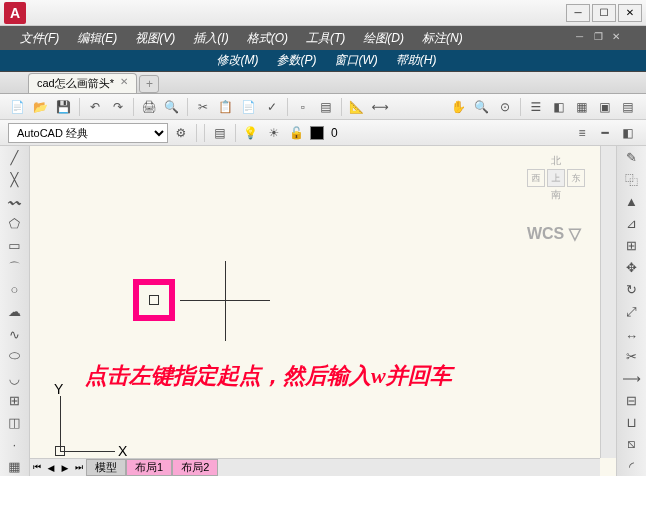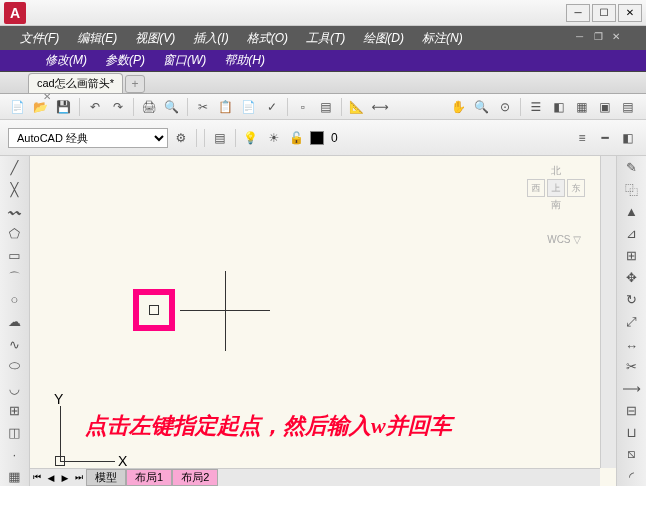--- a/index.html
+++ b/index.html
@@ -13,35 +13,35 @@
     .win-controls { margin-left: auto; display: flex; gap: 2px; }
     .win-btn { width: 24px; height: 18px; border: 1px solid #aaa; background: #f0f0f0; display: flex; align-items: center; justify-content: center; font-size: 10px; cursor: pointer; }
     
     
     .menubar { height: 24px; background: #5a5a5a; display: flex; align-items: center; padding: 0 20px; color: #fff; font-size: 12px; }
     .menu-item { margin-right: 18px; cursor: pointer; font-style: italic; }
     .menubar .right-controls { margin-left: auto; display: flex; gap: 4px; }
     .menubar .right-controls span { width: 14px; height: 14px; color: #ccc; font-size: 10px; }
     
     
-    .menubar2 { height: 22px; background: #4c1d95; display: flex; align-items: center; padding: 0 20px 0 45px; color: #fff; font-size: 12px; border-bottom: 1px solid #444; }
+    .menubar2 { height: 22px; background: #0c4a6e; display: flex; align-items: center; padding: 0 20px 0 45px; color: #fff; font-size: 12px; border-bottom: 1px solid #444; justify-content: center; }
     
     
     .tabbar { height: 22px; background: linear-gradient(#e8e8e8, #d8d8d8); display: flex; align-items: flex-end; padding-left: 28px; border-bottom: 1px solid #aaa; }
-    .tab { height: 20px; background: #f5f5f0; border: 1px solid #aaa; border-bottom: none; border-radius: 4px 4px 0 0; padding: 2px 8px; display: flex; align-items: flex-start; font-size: 11px; margin-right: 2px; flex-direction: column; }
+    .tab { height: 20px; background: #f5f5f0; border: 1px solid #aaa; border-bottom: none; border-radius: 4px 4px 0 0; padding: 2px 8px; display: flex; align-items: flex-start; font-size: 11px; margin-right: 2px; }
     .tab-close { margin-left: 6px; color: #888; font-size: 10px; cursor: pointer; }
     .tab-new { width: 20px; height: 18px; background: #e0e0e0; border: 1px solid #aaa; border-radius: 3px; display: flex; align-items: center; justify-content: center; color: #888; cursor: pointer; }
     
     
     .toolbar { height: 26px; background: linear-gradient(#f8f8f8, #e8e8e8); display: flex; align-items: center; padding: 0 8px; border-bottom: 1px solid #ccc; gap: 3px; }
     .tool-btn { width: 20px; height: 20px; border: 1px solid transparent; display: flex; align-items: center; justify-content: center; cursor: pointer; font-size: 12px; color: #555; }
     .tool-sep { width: 1px; height: 18px; background: #ccc; margin: 0 2px; }
     
     
-    .toolbar2 { height: 36px; background: linear-gradient(#f8f8f8, #e8e8e8); display: flex; align-items: center; padding: 0 8px; border-bottom: 1px solid #ccc; gap: 3px; }
+    .toolbar2 { height: 26px; background: linear-gradient(#f8f8f8, #e8e8e8); display: flex; align-items: center; padding: 0 8px; border-bottom: 1px solid #ccc; gap: 3px; }
     .style-select { width: 160px; height: 20px; border: 1px solid #aaa; background: #fff; font-size: 11px; padding: 0 4px; }
     .layer-color { width: 14px; height: 14px; background: #000; border: 1px solid #888; }
     
     
     .workspace { display: flex; height: 330px; }
     .left-tools { width: 30px; background: linear-gradient(90deg, #f0f0f0, #e0e0e0); border-right: 1px solid #ccc; display: flex; flex-direction: column; align-items: center; padding-top: 2px; gap: 3px; }
     .ltool { width: 22px; height: 20px; display: flex; align-items: center; justify-content: center; cursor: pointer; font-size: 13px; color: #555; }
     
     .canvas-area { flex: 1; position: relative; background: #faf8ee; overflow: hidden; }
     .canvas-scroll-v { position: absolute; right: 0; top: 0; bottom: 18px; width: 16px; background: #e8e8e8; border-left: 1px solid #ccc; }
@@ -50,27 +50,27 @@
     .sheet-nav { width: 14px; height: 14px; display: flex; align-items: center; justify-content: center; font-size: 9px; cursor: pointer; }
     .sheet-tab { padding: 0 8px; background: #f9a8d4; border: 1px solid #aaa; cursor: pointer; }
     .sheet-tab.active { background: #d0d0d0; }
     
     .right-tools { width: 30px; background: linear-gradient(90deg, #e0e0e0, #f0f0f0); border-left: 1px solid #ccc; display: flex; flex-direction: column; align-items: center; padding-top: 2px; gap: 3px; }
     .crosshair-h { position: absolute; height: 1px; background: #333; }
     .crosshair-v { position: absolute; width: 1px; background: #333; }
     .cursor-box { position: absolute; width: 10px; height: 10px; border: 1px solid #333; }
     .highlight-box { position: absolute; width: 42px; height: 42px; border: 6px solid #ff0080; }
     .info-box { position: absolute; border: 1px solid #3366cc; background: #e8f0ff; padding: 3px 8px; font-size: 11px; color: #333; }
-    .annotation { position: absolute; font-size: 22px; font-weight: bold; color: #ff0033; font-style: italic; font-family: "KaiTi", serif; margin-top: 40px; }
+    .annotation { position: absolute; font-size: 22px; font-weight: bold; color: #ff0033; font-style: italic; font-family: "KaiTi", serif; }
     .ucs-y { position: absolute; font-size: 14px; }
     .ucs-x { position: absolute; font-size: 14px; }
     .ucs-axis { position: absolute; background: #333; }
     .compass { position: absolute; right: 30px; top: 8px; width: 60px; text-align: center; font-size: 10px; color: #aaa; }
     .compass-box { width: 18px; height: 18px; border: 1px solid #ccc; display: inline-block; margin: 1px; font-size: 9px; line-height: 16px; }
-    .wcs { position: absolute; right: 35px; top: 78px; font-size: 10px; color: #aaa; }
+    .wcs { position: absolute; right: 35px; top: 78px; font-size: 16px; color: #aaa; font-weight: bold; }
   </style>
 </head>
 <body>
 
 <div class="titlebar">
   <div class="logo">A</div>
   <div class="win-controls">
     <div class="win-btn">─</div>
     <div class="win-btn">☐</div>
     <div class="win-btn">✕</div>

